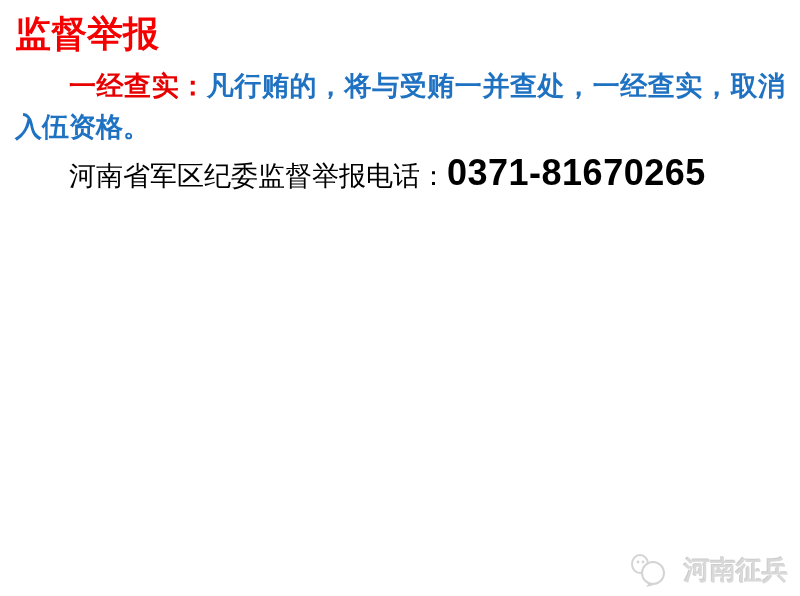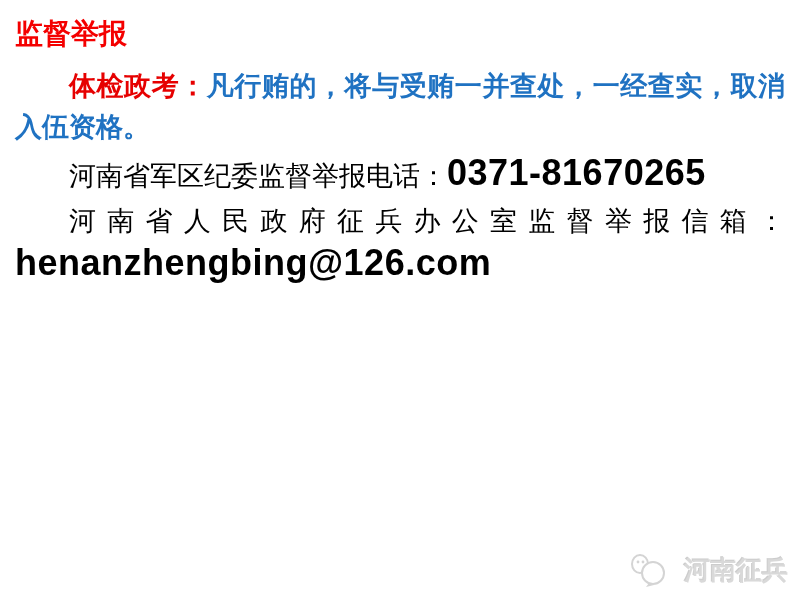--- a/index.html
+++ b/index.html
@@ -13,21 +13,21 @@
     position: relative;
     overflow: hidden;
     font-family: "Liberation Serif", "DejaVu Serif", serif;
     color: #000000;
   }
   .doc {
     padding: 18px 15px 0 15px;
   }
   .title {
     font-family: Liberation Sans, sans-serif;
-    font-size: 28px;
+    font-size: 36px;
     font-weight: 700;
     color: var(--title_red, #f40000);
     margin: 0 0 16px 0;
     line-height: 32px;
   }
   p.body-par {
     font-size: 27px;
     line-height: 41px;
     margin: 0 0 4px 0;
     text-align: justify;
@@ -65,26 +65,25 @@
   .watermark svg { display: block; }
 </style>
 </head>
 <body>
 
 <div class="doc">
 
   <h1 class="title">监督举报</h1>
 
 
-  <p class="body-par indent alert-par"><span class="red bold">体检政考：</span><span class="blue bold">凡行贿的，将与受贿一并查处，一经查实，取消入伍资格。</span></p>
+  <p class="body-par indent alert-par"><span class="red bold">一经查实：</span><span class="blue bold">凡行贿的，将与受贿一并查处，一经查实，取消入伍资格。</span></p>
 
   <p class="body-par indent"><span>河南省军区纪委监督举报电话：</span><span class="num">0371-81670265</span></p>
 
 
-  <p class="body-par indent"><span>河南省人民政府征兵办公室监督举报信箱：</span><span class="num email">henanzhengbing@126.com</span></p>
 
 
 </div>
 
 <div class="watermark">
   <span>
     <svg width="42" height="36" viewBox="0 0 42 36" fill="none" xmlns="http://www.w3.org/2000/svg">
       <ellipse cx="11" cy="12" rx="8" ry="9" stroke="#d4d4d4" stroke-width="2" fill="#ffffff"></ellipse>
       <circle cx="24" cy="21" r="11" stroke="#d4d4d4" stroke-width="2" fill="#ffffff"></circle>
       <path d="M20 31 L17 35 L25 33 Z" fill="#d4d4d4"></path>

